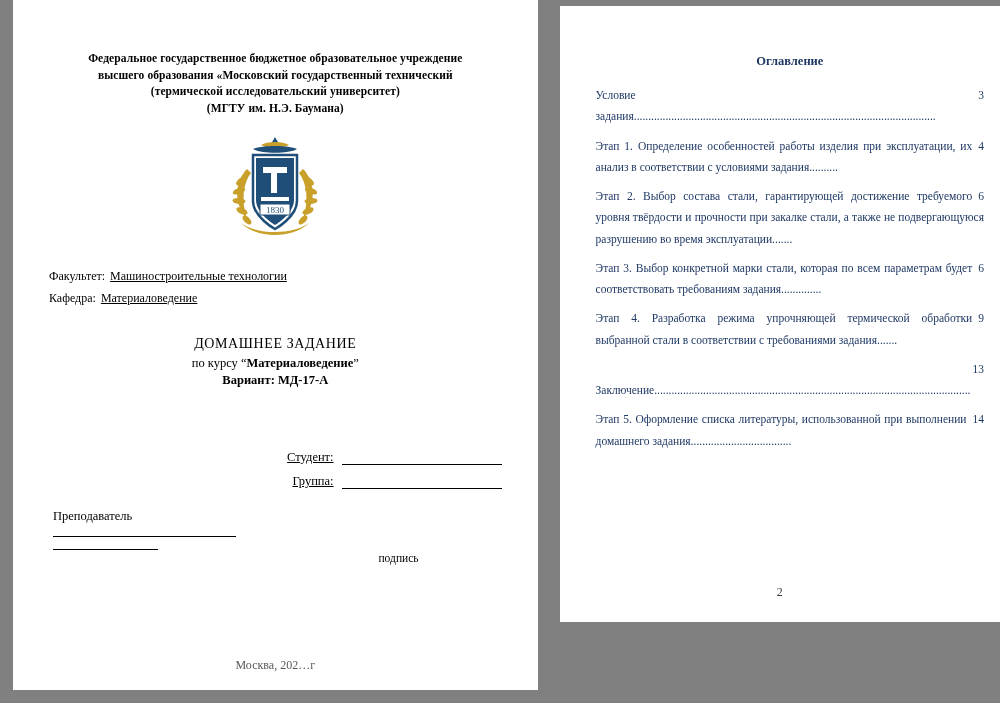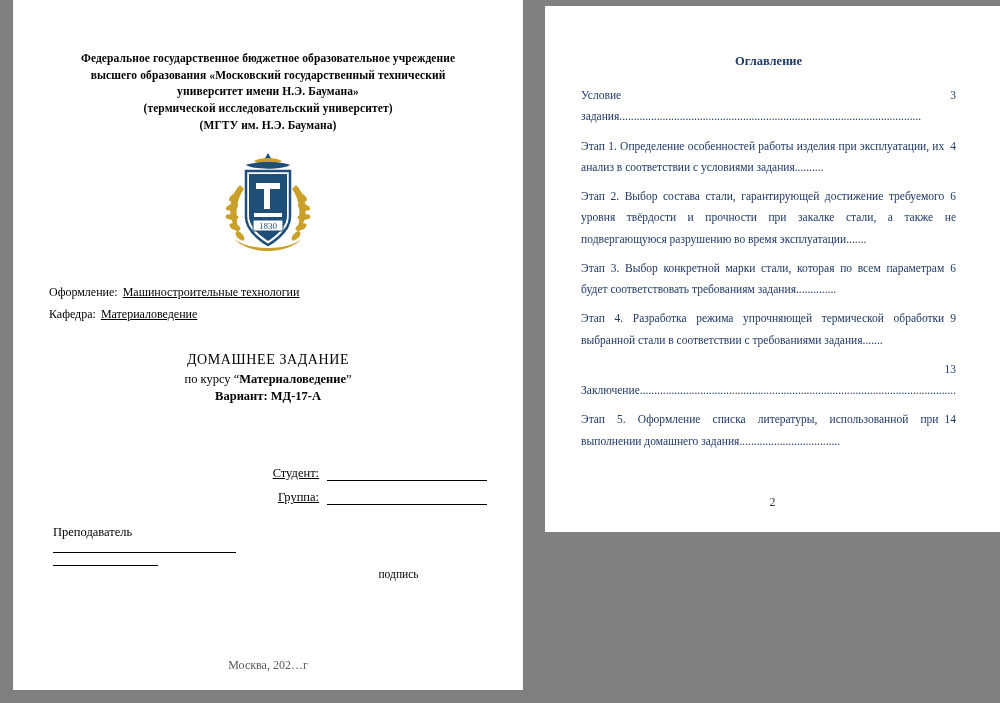--- a/index.html
+++ b/index.html
@@ -23,23 +23,23 @@
     box-sizing: border-box;
   }
   .page-left {
     width: 566px;
     height: 690px;
     margin: 0 0 0 13px;
     padding: 40px 36px 4px 36px;
   }
   .page-right {
     width: 476px;
-    height: 526px;
+    height: 616px;
     margin: 6px 0 0 22px;
-    padding: 40px 44px 20px 36px;
+    padding: 40px 16px 20px 36px;
   }
 
   
   .univ-header {
     text-align: center;
     font-weight: bold;
     font-size: 11.5px;
     line-height: 1.45;
     color: #000;
     margin-top: 10px;
@@ -182,21 +182,20 @@
 </head>
 <body>
 
 <div class="spread">
 
   <div class="page page-left">
 
     <div class="univ-header">
       <div class="l1">Федеральное государственное бюджетное образовательное учреждение</div>
       <div class="l2">высшего образования «Московский государственный технический</div>
-      <div class="l3">университет имени Н.Э. Баумана»</div>
       <div>(термической исследовательский университет)</div>
       <div>(МГТУ им. Н.Э. Баумана)</div>
     </div>
 
     <div class="logo-wrap">
       <svg width="96" height="106" viewBox="0 0 96 106">
 
         <g fill="#c8a02a">
           <path d="M20 34 C8 46 6 68 20 84 C14 66 16 48 24 38 Z"></path>
           <path d="M76 34 C88 46 90 68 76 84 C82 66 80 48 72 38 Z"></path>
@@ -228,21 +227,21 @@
 
         <rect x="33" y="69" width="30" height="11" fill="#ffffff" stroke="#1f4e79" stroke-width="1"></rect>
         <text x="48" y="78" font-family="'Liberation Serif', serif" font-size="9" fill="#1f4e79" text-anchor="middle">1830</text>
 
         <path d="M14 88 C30 100 66 100 82 88 C66 104 30 104 14 88 Z" fill="#c8a02a"></path>
       </svg>
     </div>
 
     <div class="fields">
       <div class="field-row">
-        <span class="field-label">Оформление:</span>
+        <span class="field-label">Факультет:</span>
         <span class="field-value">Машиностроительные технологии</span>
       </div>
       <div class="field-row">
         <span class="field-label">Кафедра:</span>
         <span class="field-value">Материаловедение</span>
       </div>
     </div>
 
     <div class="task-block">
       <div class="task-title">ДОМАШНЕЕ ЗАДАНИЕ</div>

